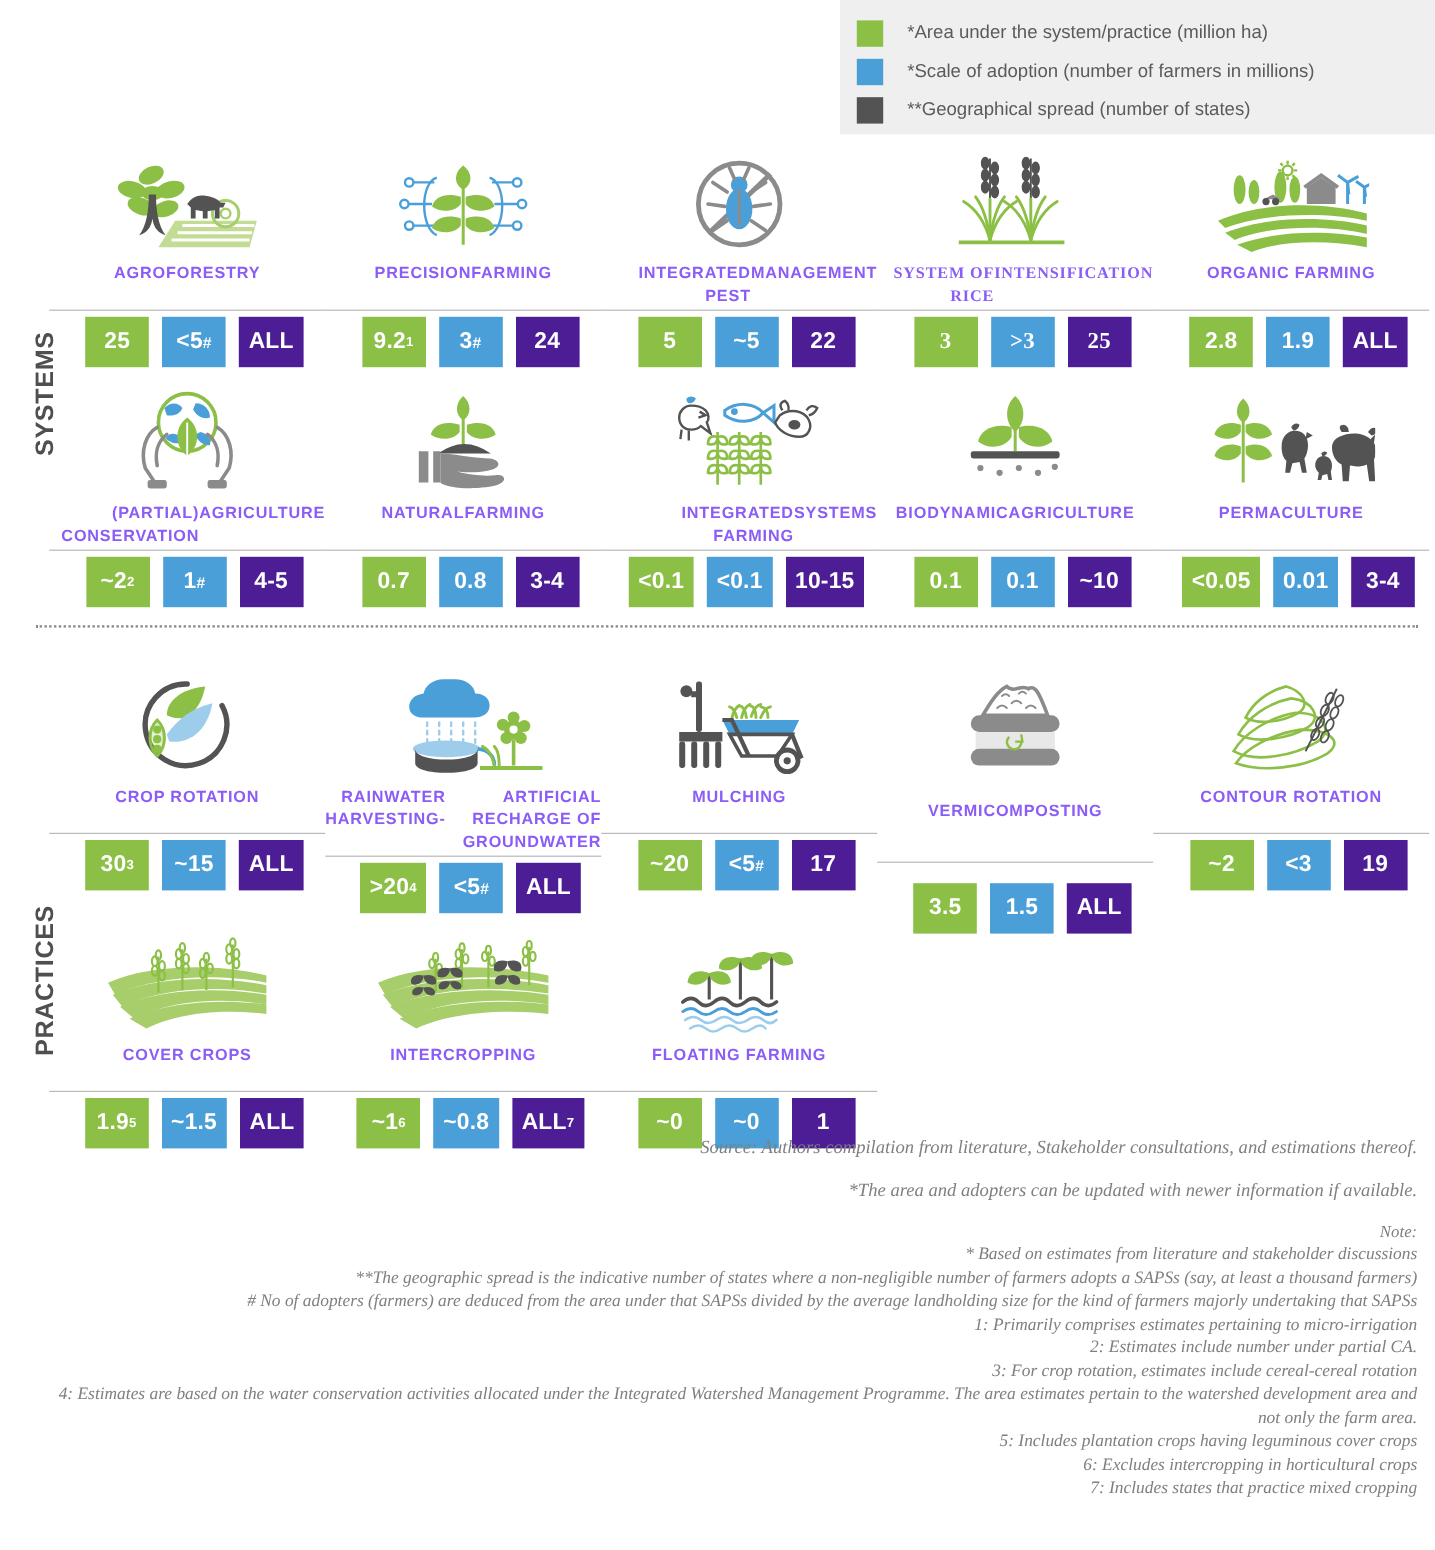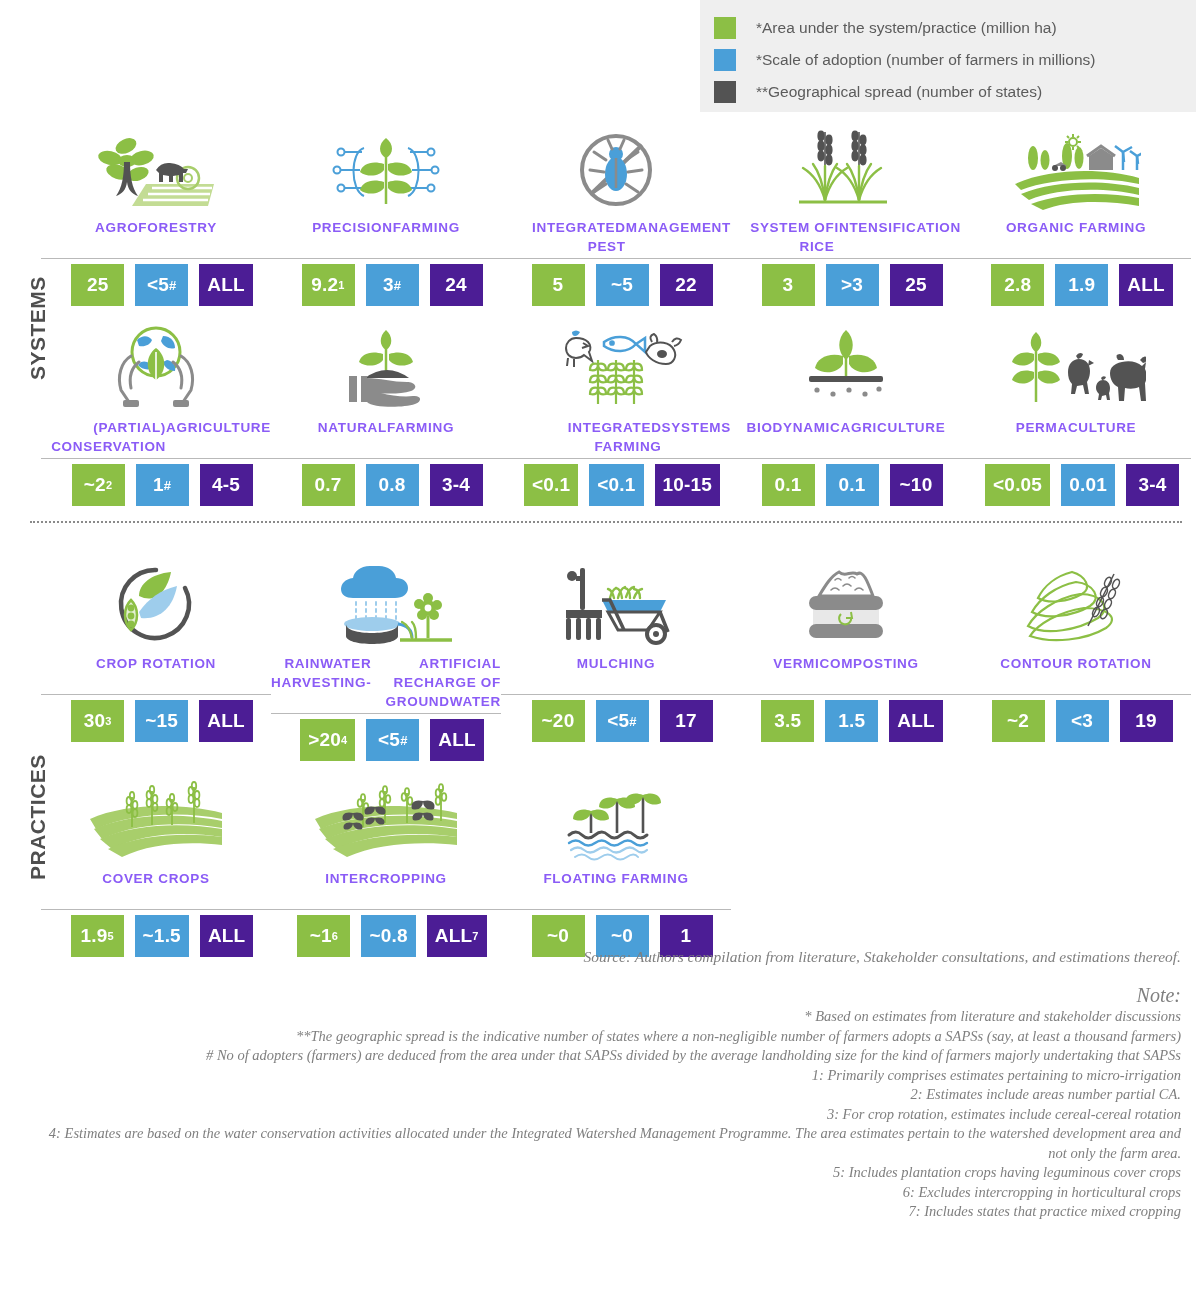--- a/index.html
+++ b/index.html
@@ -68,21 +68,21 @@
   .s-gray  { background: #4c1d95; }
 
   
   .footnotes {
     position: absolute; left: 41px; top: 948px; width: 1140px;
     font-family: "Liberation Serif", serif;
     font-style: italic; color: #7f7f7f; text-align: right;
   }
   .fn-source { font-size: 15.5px; margin-bottom: 18px; }
   .fn-star { font-size: 15.5px; margin-bottom: 18px; }
-  .fn-note-title { font-size: 20px; }
+  .fn-note-title { font-size: 14px; }
   .fn-line { font-size: 14.5px; line-height: 19.5px; }
 </style>
 </head>
 <body>
 
 <div class="legend">
   <div class="legend-row">
     <span class="legend-swatch" style="background:#8cbf45"></span>
     <span class="legend-label">*Area under the system/practice (million ha)</span>
   </div>
@@ -209,21 +209,21 @@
         <br>
         <span>MANAGEMENT</span>
       </div>
       <div class="stat-rule"></div>
       <div class="stats">
         <div class="stat s-green">5</div>
         <div class="stat s-blue">~5</div>
         <div class="stat s-gray">22</div>
       </div>
     </div>
-    <div class="card" style="width: 230px;">
+    <div class="card" style="width: 230px; font-family: Liberation Serif, serif;">
       <div class="card-icon">
         <svg width="110" height="86" viewBox="0 0 110 86">
 <g stroke="#535353" stroke-width="2" fill="#535353">
 <path d="M34 6 v34" stroke-width="1.6" fill="none"></path>
 <ellipse cx="30" cy="10" rx="2.6" ry="4.4"></ellipse>
             <ellipse cx="38" cy="14" rx="2.6" ry="4.4"></ellipse>
 <ellipse cx="30" cy="20" rx="2.6" ry="4.4"></ellipse>
             <ellipse cx="38" cy="24" rx="2.6" ry="4.4"></ellipse>
 <ellipse cx="30" cy="30" rx="2.6" ry="4.4"></ellipse>
             <ellipse cx="38" cy="34" rx="2.6" ry="4.4"></ellipse>
@@ -598,21 +598,21 @@
       <div class="card-title">
         <span>MULCHING</span>
       </div>
       <div class="stat-rule"></div>
       <div class="stats">
         <div class="stat s-green">~20</div>
         <div class="stat s-blue">&lt;5<span class="hash">#</span></div>
         <div class="stat s-gray">17</div>
       </div>
     </div>
-    <div class="card" style="width: 230px;">
+    <div class="card" style="width: 230px; gap: 12px;">
       <div class="card-icon">
         <svg width="110" height="86" viewBox="0 0 110 86">
 <path d="M28 34 C34 24 40 14 48 10 C54 16 60 8 66 12 C72 8 76 18 82 34z" fill="none" stroke="#8b8b8b" stroke-width="3"></path>
 <g stroke="#8b8b8b" stroke-width="1.6" fill="none" stroke-linecap="round">
 <path d="M40 28 q4-4 8 0"></path>
             <path d="M52 24 q4-4 8 0"></path>
             <path d="M64 28 q4-4 8 0"></path>
 <path d="M44 18 q3-3 6 0"></path>
             <path d="M58 16 q3-3 6 0"></path>
           </g>
@@ -812,26 +812,27 @@
       <div class="stats">
         <div class="stat s-green">~0</div>
         <div class="stat s-blue">~0</div>
         <div class="stat s-gray">1</div>
       </div>
     </div>
   </div>
 
 <div class="footnotes">
   <div class="fn-source">Source: Authors compilation from literature, Stakeholder consultations, and estimations thereof.</div>
+  <div class="fn-star">*The area and adopters can be updated with newer information if available.</div>
   <div class="fn-note-title">Note:</div>
   <div id="fn-lines">
       <div class="fn-line">* Based on estimates from literature and stakeholder discussions</div>
       <div class="fn-line">**The geographic spread is the indicative number of states where a non-negligible number of farmers adopts a SAPSs (say, at least a thousand farmers)</div>
       <div class="fn-line"># No of adopters (farmers) are deduced from the area under that SAPSs divided by the average landholding size for the kind of farmers majorly undertaking that SAPSs</div>
       <div class="fn-line">1: Primarily comprises estimates pertaining to micro-irrigation</div>
-      <div class="fn-line">2: Estimates include areas number partial CA.</div>
+      <div class="fn-line">2: Estimates include number under partial CA.</div>
       <div class="fn-line">3: For crop rotation, estimates include cereal-cereal rotation</div>
       <div class="fn-line">4: Estimates are based on the water conservation activities allocated under the Integrated Watershed Management Programme. The area estimates pertain to the watershed development area and not only the farm area.</div>
       <div class="fn-line">5: Includes plantation crops having leguminous cover crops</div>
       <div class="fn-line">6: Excludes intercropping in horticultural crops</div>
       <div class="fn-line">7: Includes states that practice mixed cropping</div>
     </div>
 </div>
 
 </body></html>

